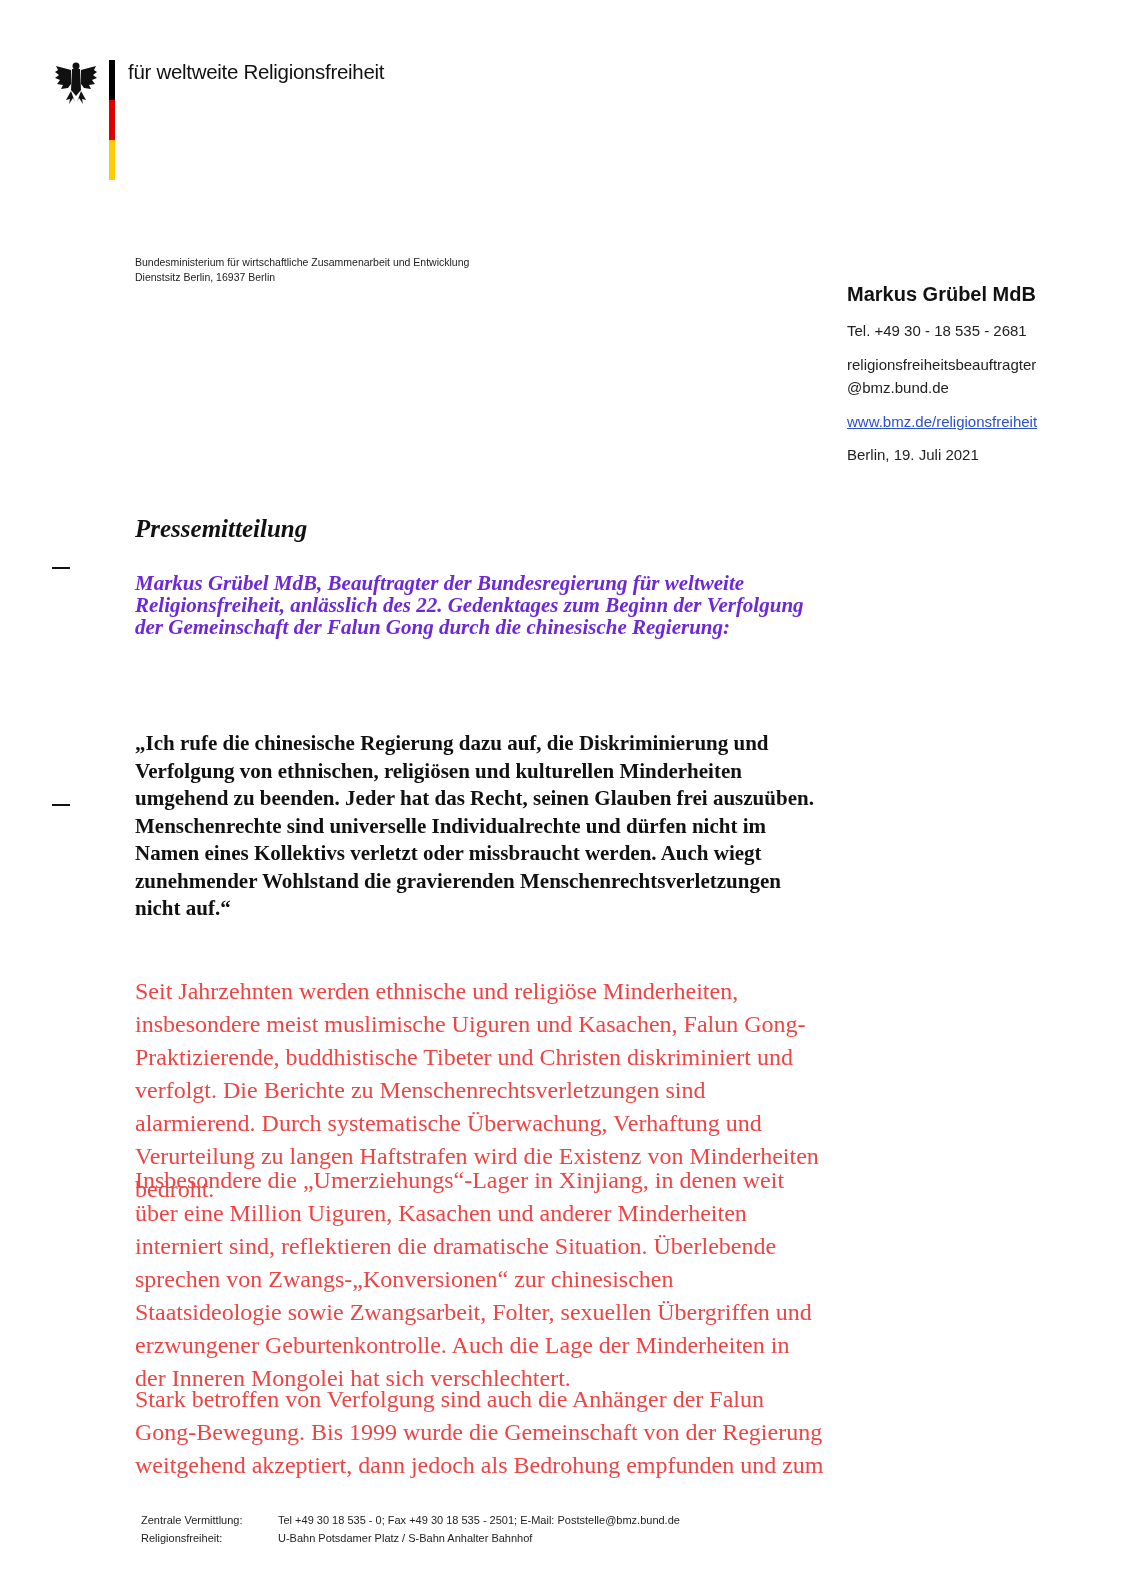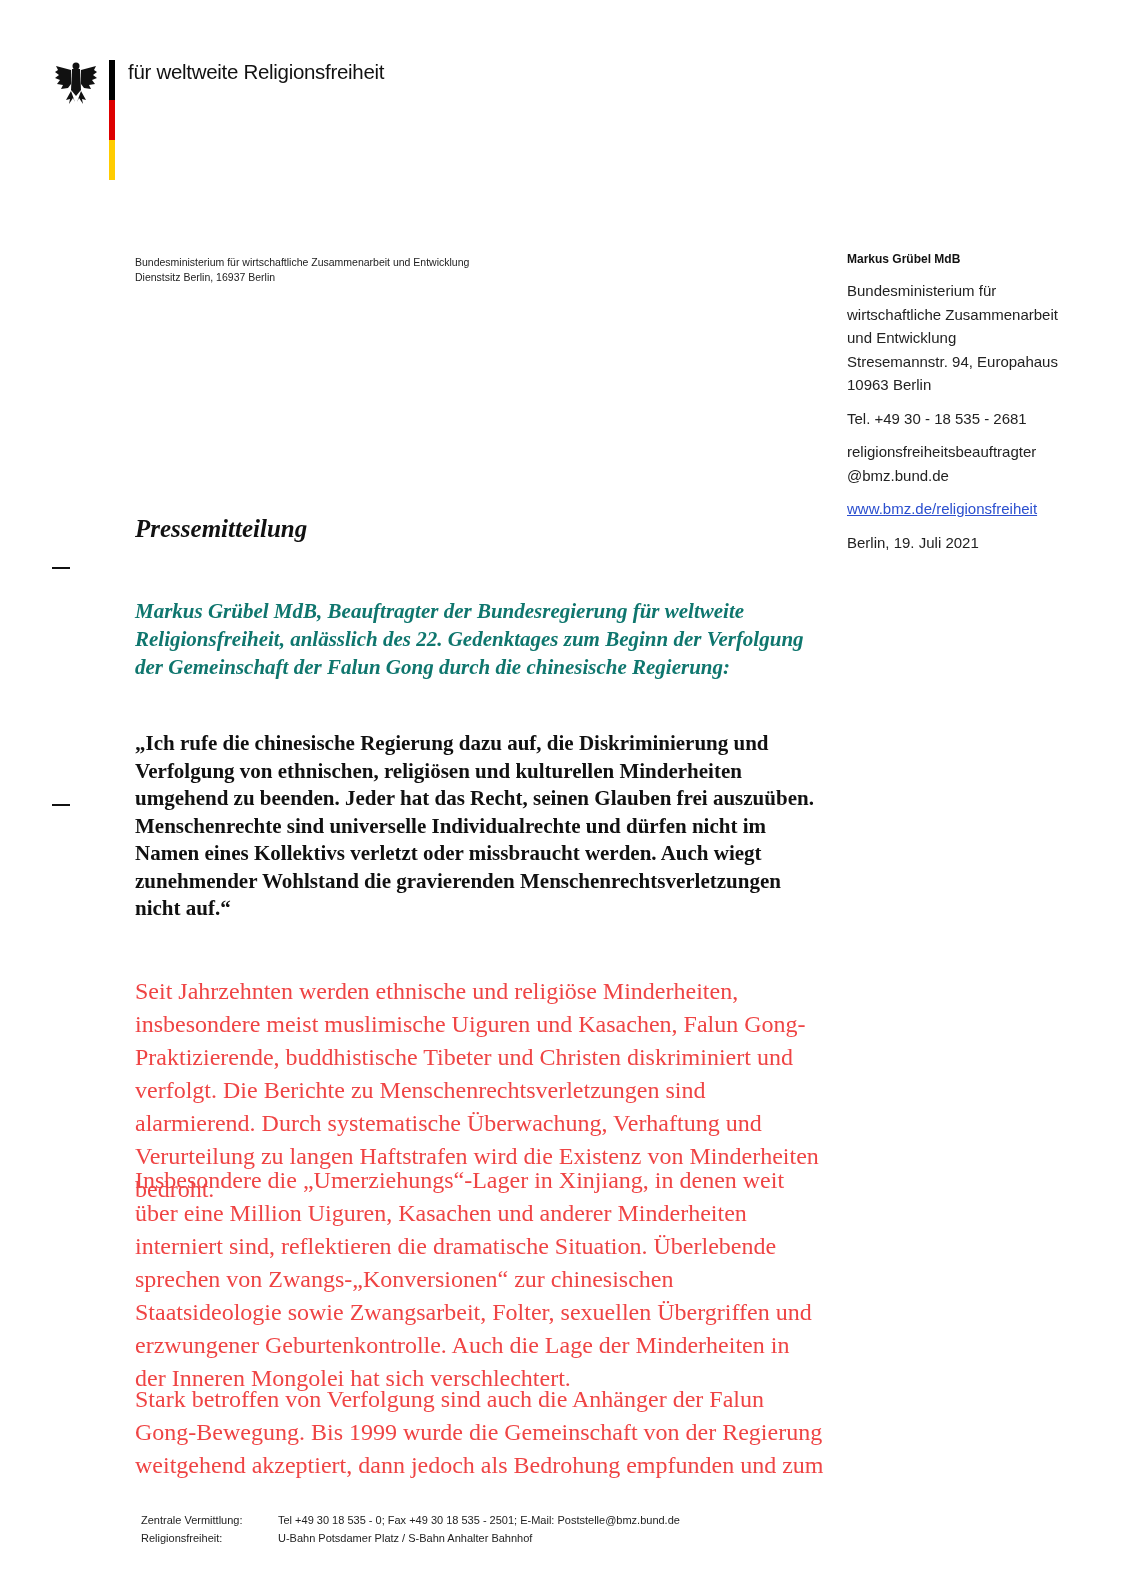--- a/index.html
+++ b/index.html
@@ -12,28 +12,28 @@
     .flagbar .b { height: 40px; background: #000000; }
     .flagbar .r { height: 40px; background: #dd0000; }
     .flagbar .g { height: 40px; background: #ffcc00; }
     .org-title { left: 128px; top: 60px; font-family: "Liberation Sans", sans-serif; font-size: 20.5px; line-height: 23px; color: #111; letter-spacing: -0.3px; }
 
     
     .sender { left: 135px; top: 255px; font-family: "Liberation Sans", sans-serif; font-size: 10.5px; line-height: 15px; color: #222; }
 
     
     .contact { left: 847px; top: 252px; width: 280px; font-family: "Liberation Sans", sans-serif; font-size: 15px; color: #222; }
-    .contact .name { font-weight: bold; font-size: 12px; margin-bottom: 13px; color: #111; }
+    .contact .name { font-weight: bold; font-size: 20px; margin-bottom: 13px; color: #111; margin-top: 31px; }
     .contact .block { line-height: 23.5px; margin-bottom: 10px; }
     .contact a { color: #1a0dab; color: #2b4fcf; text-decoration: underline; }
 
     
     .main { left: 135px; width: 690px; font-family: "Liberation Serif", serif; }
     .heading { top: 515px; font-size: 25px; font-weight: bold; color: #111; font-style: italic; }
-    .intro { top: 597px; font-size: 21px; line-height: 28px; font-weight: bold; font-style: italic; color: #0f766e; }
+    .intro { top: 572px; font-size: 21px; line-height: 22px; font-weight: bold; font-style: italic; color: #6d28d9; }
     .quote { top: 730px; font-size: 21px; line-height: 27.5px; font-weight: bold; color: #111; }
     .para { font-size: 24px; line-height: 33px; color: #ef4444; }
     .p1 { top: 975px; }
     .p2 { top: 1164px; }
     .p3 { top: 1383px; }
 
     .margin-mark { left: 52px; width: 18px; height: 1.5px; background: #111; }
 
     
     .footer { left: 141px; top: 1512px; font-family: "Liberation Sans", sans-serif; font-size: 11px; line-height: 17.5px; color: #222; }
@@ -64,27 +64,20 @@
   <div>für weltweite Religionsfreiheit</div>
 </div>
 
 <div class="abs sender">
   <div>Bundesministerium für wirtschaftliche Zusammenarbeit und Entwicklung</div>
   <div>Dienstsitz Berlin, 16937 Berlin</div>
 </div>
 
 <div class="abs contact">
   <div class="name">Markus Grübel MdB</div>
-  <div class="block">
-    <div>Bundesministerium für</div>
-    <div>wirtschaftliche Zusammenarbeit</div>
-    <div>und Entwicklung</div>
-    <div>Stresemannstr. 94, Europahaus</div>
-    <div>10963 Berlin</div>
-  </div>
   <div class="block">Tel.  +49 30 - 18 535 - 2681</div>
   <div class="block">
     <div>religionsfreiheitsbeauftragter</div>
     <div>@bmz.bund.de</div>
   </div>
   <div class="block">
     <a>www.bmz.de/religionsfreiheit</a>
   </div>
   <div class="block">Berlin, 19. Juli 2021</div>
 </div>

